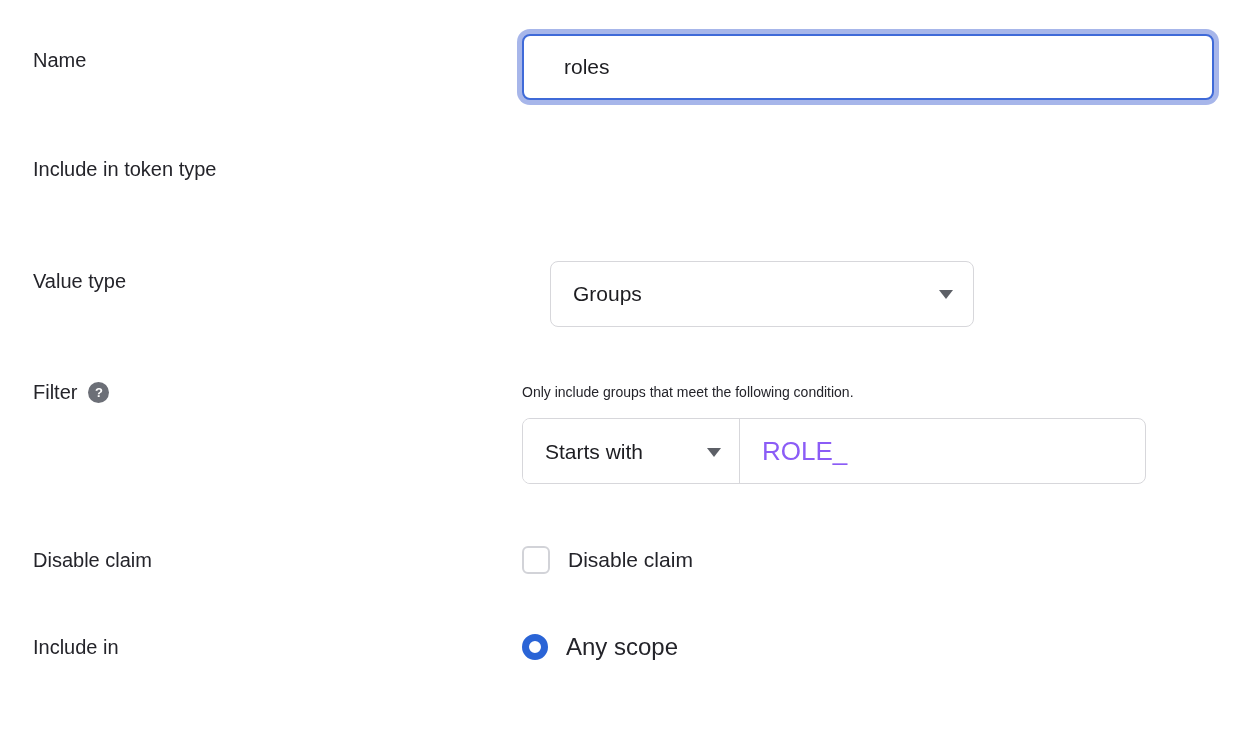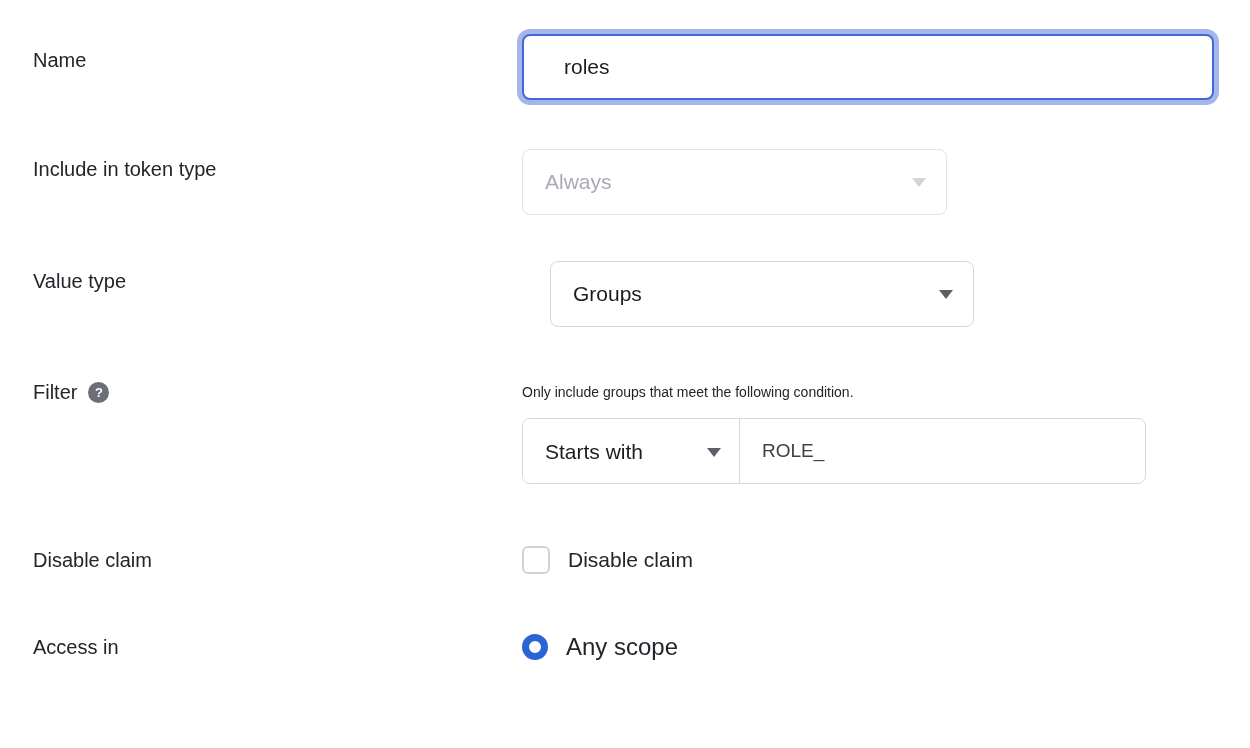--- a/index.html
+++ b/index.html
@@ -118,22 +118,22 @@
     border-right: 1px solid #d7d7db;
     border-radius: 0;
     width: 217px;
     flex: 0 0 217px;
   }
   .filter-group .select .caret { right: 18px; }
   .filter-input {
     flex: 1;
     border: none;
     outline: none;
-    font-size: 19px;
-    color: #404040;
+    font-size: 26px;
+    color: #8b5cf6;
     padding: 0 22px;
     font-family: "Liberation Sans", sans-serif;
     background: transparent;
   }
 
   
   .check-row { display: flex; align-items: center; gap: 18px; cursor: pointer; }
   .checkbox {
     width: 28px; height: 28px;
     border: 2px solid #d2d3d8;
@@ -171,24 +171,20 @@
     <div class="row-field" style="top:0;">
       <input class="text-input" type="text" value="roles" style="">
     </div>
   </div>
 
   <div class="row" style="top:149px;">
     <div class="row-label" style="top:8px;">
       <span>Include in token type</span>
     </div>
     <div class="row-field field-inline" style="top:0;">
-      <div class="select select-when disabled">
-        <span>Always</span>
-        <span class="caret"></span>
-      </div>
     </div>
   </div>
 
   <div class="row" style="top:261px;">
     <div class="row-label" style="top:8px;">
       <span>Value type</span>
     </div>
     <div class="row-field" style="top:0;">
       <div class="select select-value">
         <span>Groups</span>
@@ -221,21 +217,21 @@
     <div class="row-field" style="top:-2px;">
       <div class="check-row">
         <span class="checkbox"></span>
         <span class="check-label">Disable claim</span>
       </div>
     </div>
   </div>
 
   <div class="row" style="top:635px;">
     <div class="row-label" style="top:0;">
-      <span>Access in</span>
+      <span>Include in</span>
     </div>
     <div class="row-field" style="top:-2px;">
       <div class="radio-row">
         <span class="radio checked"></span>
         <span class="radio-label">Any scope</span>
       </div>
     </div>
   </div>
 
 </div>

